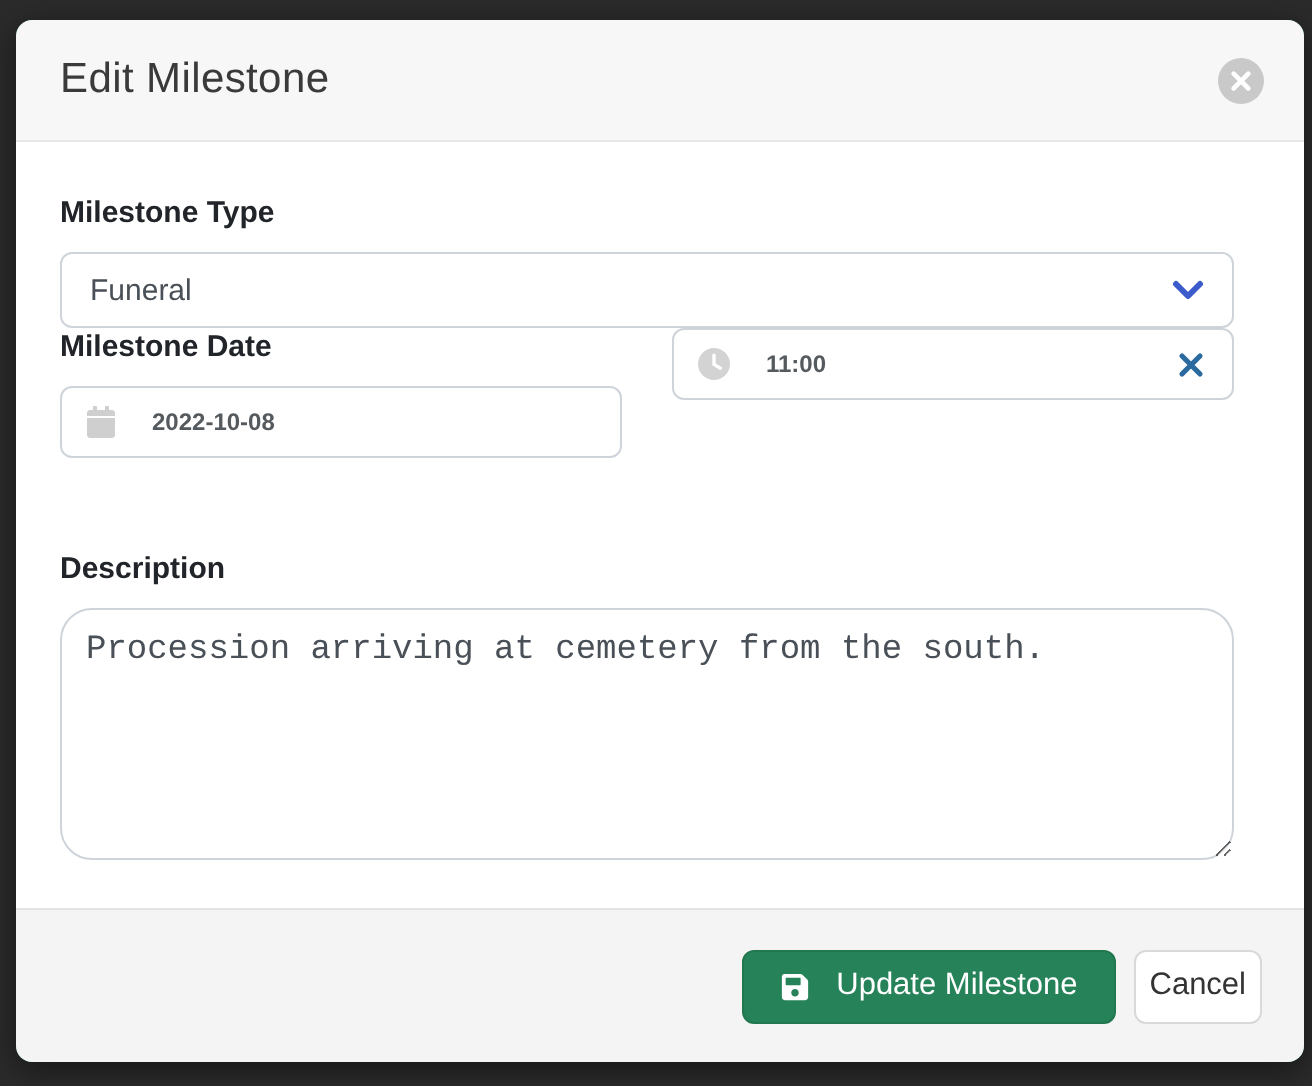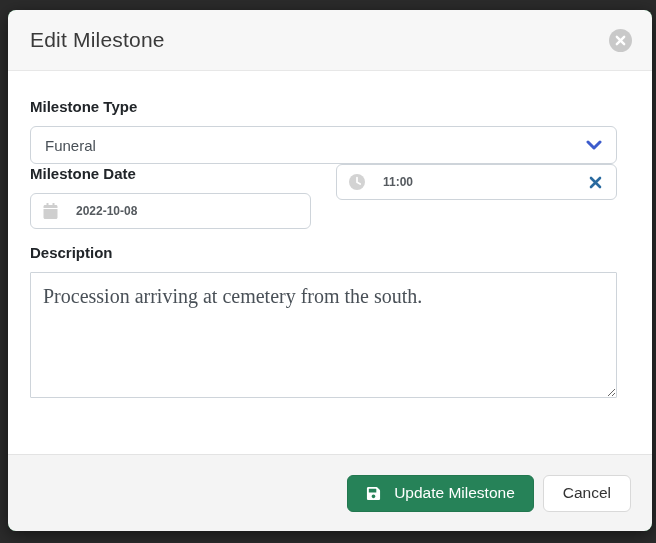--- a/index.html
+++ b/index.html
@@ -120,30 +120,30 @@
     flex: 1;
     font-weight: bold;
   }
   .clear-x {
     flex: 0 0 auto;
     cursor: pointer;
     display: flex;
     align-items: center;
     padding: 2px;
   }
-  .desc-group { margin-top: 14px; }
+  .desc-group { margin-top: 46px; }
   .desc-textarea {
     width: 100%;
     height: 126px;
     box-sizing: border-box;
     border: 1px solid #ced4da;
-    border-radius: 1px;
+    border-radius: 16px;
     padding: 9px 12px;
-    font-family: Liberation Serif, serif;
-    font-size: 20px;
+    font-family: Liberation Mono, monospace;
+    font-size: 17px;
     color: #495057;
     resize: both;
     outline: none;
     line-height: 1.4;
   }
   
   .modal-footer {
     flex: 0 0 auto;
     height: 77px;
     background: #f4f4f4;
@@ -172,21 +172,21 @@
     border: 1px solid #22774f;
     color: #ffffff;
     padding: 0 18px;
     gap: 13px;
     justify-content: space-between;
   }
   .btn-cancel {
     background: #ffffff;
     border: 1px solid #d9d9d9;
     color: #333333;
-    padding: 0 19px;
+    padding: 0 7px;
   }
 </style>
 </head>
 <body>
 
 <div class="overlay">
   <div class="modal">
 
     <div class="modal-header">
       <div class="modal-title">Edit Milestone</div>

